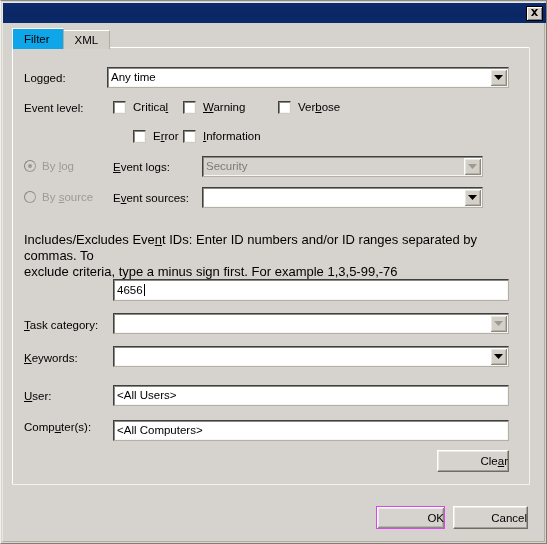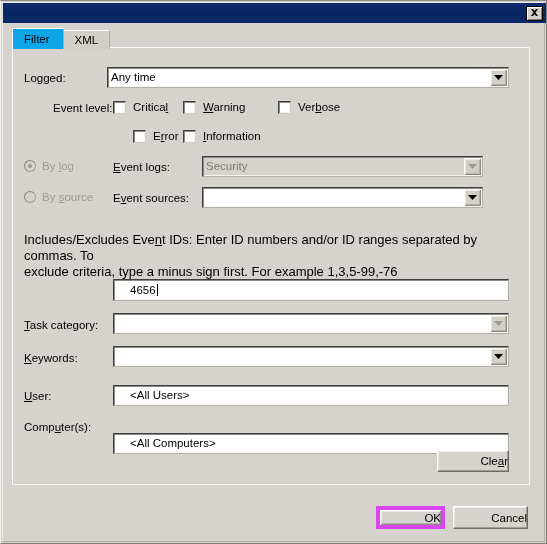--- a/index.html
+++ b/index.html
@@ -152,21 +152,21 @@
   .textbox {
     position: absolute;
     box-sizing: border-box;
     background: #ffffff;
     border: 1px solid #404040;
     border-right-color: #b4b0a8;
     border-bottom-color: #b4b0a8;
     box-shadow: inset 1px 1px 0 #8a8a82, inset -1px -1px 0 #f6f5f2;
     font-size: 11.5px;
     line-height: 18px;
-    padding-left: 16px;
+    padding-left: 3px;
     color: #000;
     overflow: hidden;
     white-space: nowrap;
   }
 
   
   .combo {
     position: absolute;
     box-sizing: border-box;
     background: #ffffff;
@@ -255,21 +255,21 @@
     box-shadow: inset -1px -1px 0 #a29e96, inset 1px 1px 0 #ebe9e5;
     font-size: 11.5px;
     color: #000;
     text-align: center;
     cursor: default;
     display: flex;
     align-items: center;
     justify-content: flex-end;
   }
   .button.default {
-    border: 4px solid #d946ef;
+    border: 1px solid #d946ef;
     box-shadow: inset 1px 1px 0 #ffffff, inset -1px -1px 0 #8e8b84,
                 inset 2px 2px 0 #ebe9e5, inset -2px -2px 0 #b9b5ad;
   }
 
   
   .instructions {
     position: absolute;
     font-size: 13px;
     line-height: 16px;
     color: #000;
@@ -316,21 +316,21 @@
     </div>
     <div class="combo" style="left:94px; top:19px; width:402px; height:21px;">
       <span class="combo-text">Any time</span>
       <span class="combo-arrow">
         <svg width="9" height="5" viewBox="0 0 9 5">
           <path d="M0 0 L9 0 L4.5 5 Z" fill="#000"></path>
         </svg>
       </span>
     </div>
 
-    <div class="abs label" style="left:11px; top:53px;margin-left:29px;">Event level:</div>
+    <div class="abs label" style="left:11px; top:53px;">Event level:</div>
 
     <div class="chkrow" style="left:100px; top:52px;">
       <span class="checkbox"></span>
       <span class="label"><span>Critica</span><span class="u">l</span><span></span></span>
     </div>
 
     <div class="chkrow" style="left:170px; top:52px;">
       <span class="checkbox"></span>
       <span class="label"><span></span><span class="u">W</span><span>arning</span></span>
     </div>
@@ -418,21 +418,21 @@
     <div class="abs label" style="left:11px; top:341px;">
       <span></span><span class="u">U</span><span>ser:</span>
     </div>
     <div class="textbox" style="left:100px; top:337px; width:396px; height:21px; line-height:19px;">
       <span>&lt;All Users&gt;</span>
     </div>
 
     <div class="abs label" style="left:11px; top:372px;">
       <span>Comp</span><span class="u">u</span><span>ter(s):</span>
     </div>
-    <div class="textbox" style="left:100px; top:385px; width:396px; height:21px; line-height:19px;">
+    <div class="textbox" style="left:100px; top:372px; width:396px; height:21px; line-height:19px;">
       <span>&lt;All Computers&gt;</span>
     </div>
 
     <div class="button" style="left:424px; top:402px; width:72px; height:22px;">
       <span><span>Cle</span><span class="u">a</span><span>r</span></span>
     </div>
 
   </div>
 
   <div class="button default" style="left:375px; top:505px; width:69px; height:23px;">

